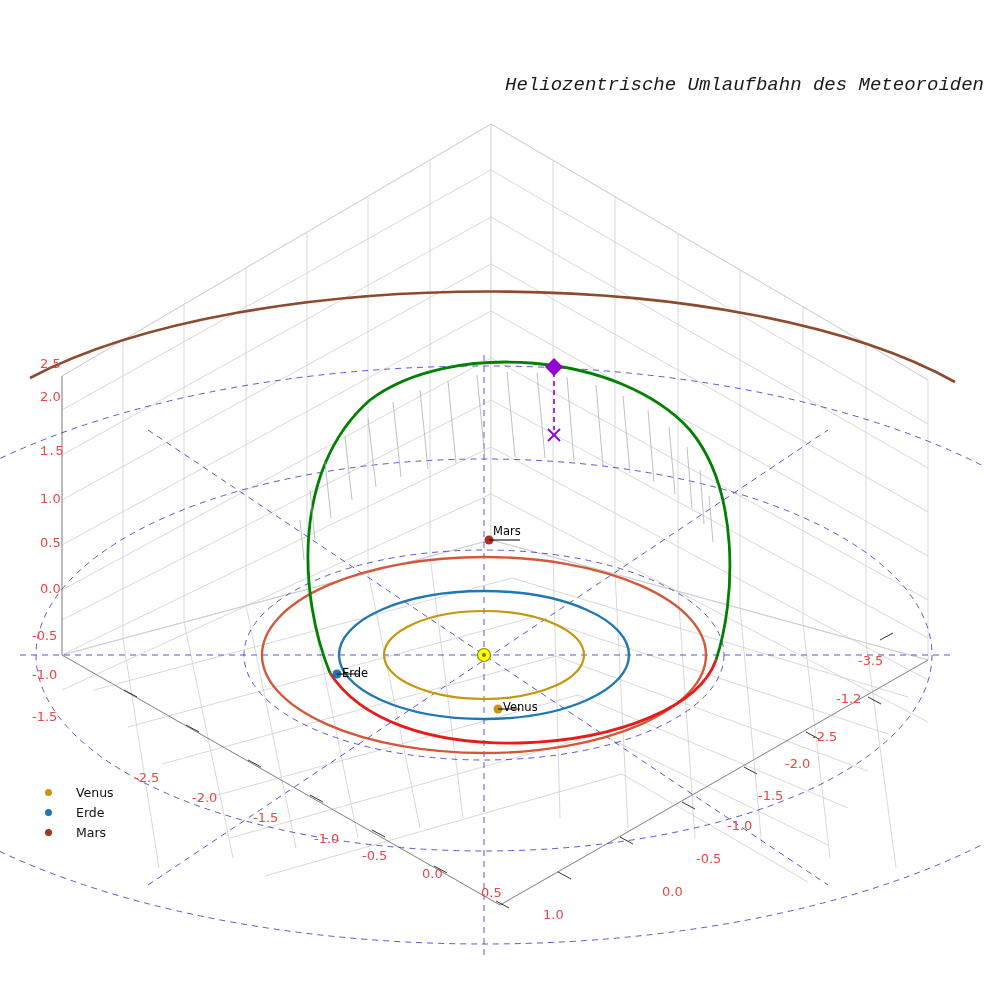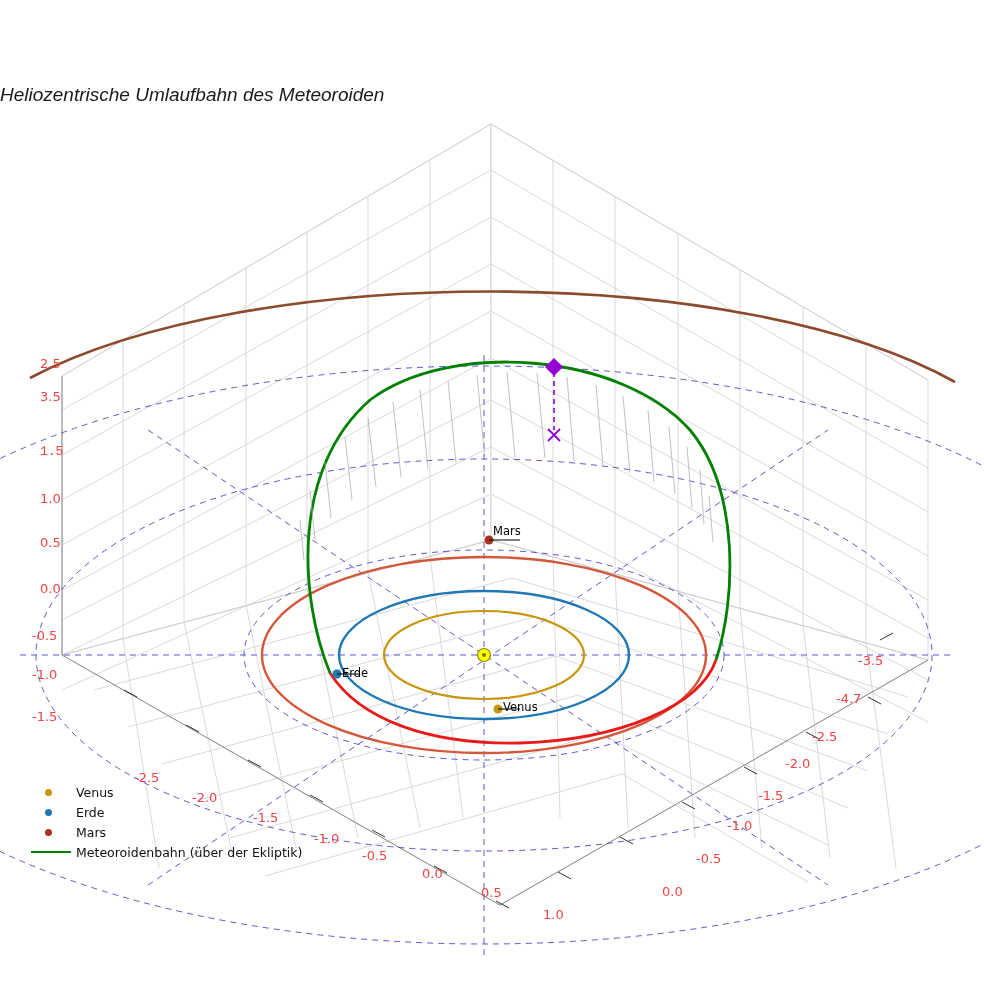--- a/index.html
+++ b/index.html
@@ -5,26 +5,26 @@
   html,body{margin:0;padding:0;}
   body{
     width:984px;height:984px;
     background:#ffffff;
     font-family:"DejaVu Sans", sans-serif;
     overflow:hidden;
     position:relative;
   }
   #plot{position:absolute;left:0;top:0;width:984px;height:984px;}
   .title{
-    position:absolute;top:84px;left:0;width:984px;
-    text-align:left;
+    position:absolute;top:74px;left:0;width:984px;
+    text-align:right;
     font-style:italic;
     font-size:19px;
     color:#1a1a1a;
-    font-family:Liberation Sans, sans-serif;
+    font-family:Liberation Mono, monospace;
   }
   .tick{
     position:absolute;
     font-size:13px;
     color:#ef4444;
     white-space:nowrap;
   }
   .annot{
     position:absolute;
     font-size:11.5px;
@@ -235,42 +235,42 @@
     <line x1="489" y1="540" x2="520" y2="540"></line>
     <line x1="337" y1="674" x2="360" y2="674"></line>
     <line x1="498" y1="709" x2="520" y2="709"></line>
   </g>
 </svg>
 
 <div class="title">Heliozentrische Umlaufbahn des Meteoroiden</div>
 
 <div id="zticks">
     <div class="tick" style="left: 40px; top: 356px;">2.5</div>
-    <div class="tick" style="left: 40px; top: 389px;">3.5</div>
+    <div class="tick" style="left: 40px; top: 389px;">2.0</div>
     <div class="tick" style="left: 40px; top: 444px; font-family: Liberation Mono, monospace;">1.5</div>
     <div class="tick" style="left: 40px; top: 491px;">1.0</div>
     <div class="tick" style="left: 40px; top: 535px;">0.5</div>
     <div class="tick" style="left: 40px; top: 581px;">0.0</div>
     <div class="tick" style="left: 32px; top: 628px;">-0.5</div>
     <div class="tick" style="left: 32px; top: 667px;">-1.0</div>
     <div class="tick" style="left: 32px; top: 709px;">-1.5</div>
   </div>
 <div id="xticks">
     <div class="tick" style="left: 134px; top: 770px;">-2.5</div>
     <div class="tick" style="left: 192px; top: 790px;">-2.0</div>
     <div class="tick" style="left: 253px; top: 810px;">-1.5</div>
     <div class="tick" style="left: 314px; top: 831px;">-1.0</div>
     <div class="tick" style="left: 362px; top: 848px;">-0.5</div>
     <div class="tick" style="left: 422px; top: 866px;">0.0</div>
     <div class="tick" style="left: 481px; top: 885px;">0.5</div>
     <div class="tick" style="left: 543px; top: 907px;">1.0</div>
   </div>
 <div id="yticks">
     <div class="tick" style="left: 858px; top: 653px;">-3.5</div>
-    <div class="tick" style="left: 836px; top: 691px;">-4.7</div>
+    <div class="tick" style="left: 836px; top: 691px;">-1.2</div>
     <div class="tick" style="left: 812px; top: 729px;">-2.5</div>
     <div class="tick" style="left: 785px; top: 756px;">-2.0</div>
     <div class="tick" style="left: 758px; top: 788px;">-1.5</div>
     <div class="tick" style="left: 727px; top: 818px;">-1.0</div>
     <div class="tick" style="left: 696px; top: 851px;">-0.5</div>
     <div class="tick" style="left: 662px; top: 884px;">0.0</div>
   </div>
 <div id="annots">
     <div class="annot" style="left: 493px; top: 524px;">Mars</div>
     <div class="annot" style="left: 342px; top: 666px;">Erde</div>
@@ -289,19 +289,13 @@
         <span class="dot" style="background: rgb(31, 119, 180);"></span>
       </span>
       <span class="legend-label">Erde</span>
     </div>
     <div class="legend-row">
       <span class="legend-sym">
         <span class="dot" style="background: rgb(168, 50, 30);"></span>
       </span>
       <span class="legend-label">Mars</span>
     </div>
-    <div class="legend-row">
-      <span class="legend-sym">
-        <span class="line" style="background: rgb(0, 128, 0);"></span>
-      </span>
-      <span class="legend-label">Meteoroidenbahn (über der Ekliptik)</span>
-    </div>
   </div>
 
 </body></html>

